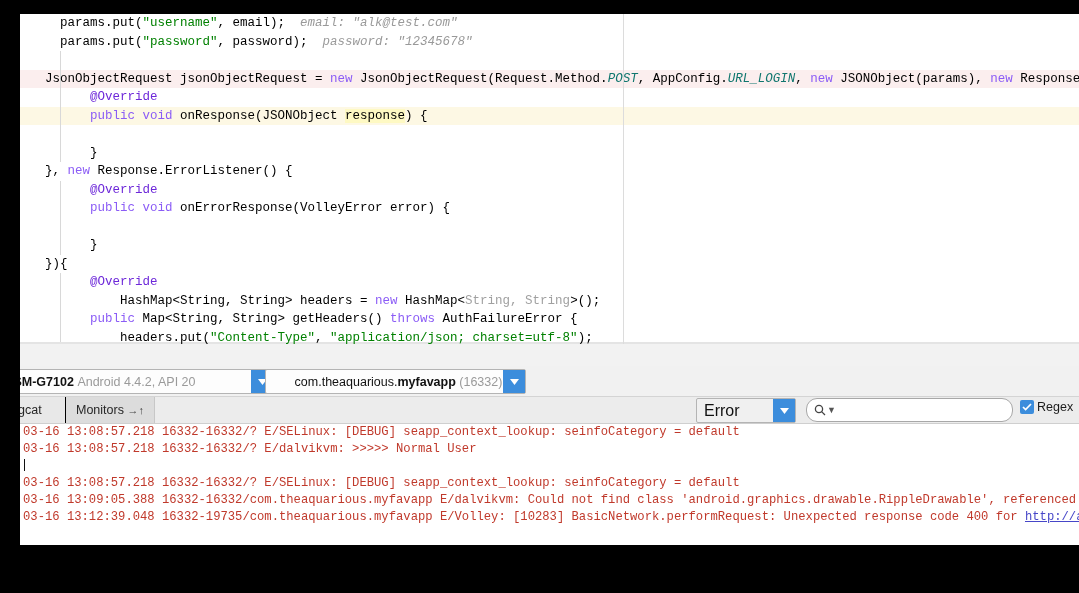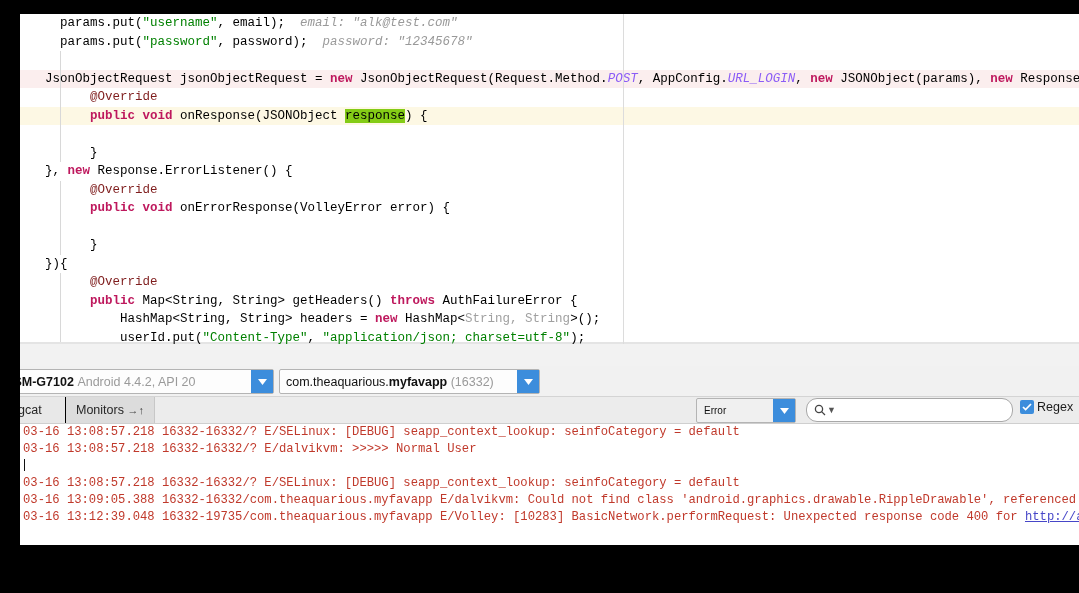--- a/index.html
+++ b/index.html
@@ -26,27 +26,27 @@
     height:18.5px;line-height:18.5px;
     white-space:pre;
     font-family:"Liberation Mono","DejaVu Sans Mono",monospace;
     font-size:12.5px;
     color:#000000;
   }
   .codeline .txt{position:relative;z-index:2;padding-left:10px;display:inline-block;}
   .hl-pink{background:#fbeeee;}
   .hl-yellow{background:#fdf8e4;}
   
-  .kw{color:#be185d;font-weight:bold;}
+  .kw{color:#8b5cf6;font-weight:normal;}
   .str{color:#008000;}
   .cmt{color:#999999;font-style:italic;}
-  .ann{color:#7f1d1d;}
-  .stat{color:#8b5cf6;font-style:italic;text-align:center;}
+  .ann{color:#6d28d9;}
+  .stat{color:#0f766e;font-style:italic;text-align:center;}
   .gry{color:#a0a0a0;}
-  .sel{background:#84cc16;}
+  .sel{background:#fef9c3;}
   
   .guide{
     position:absolute;top:0;width:1px;height:18.5px;background:#d8d8d8;z-index:0;
   }
   #marginline{
     position:absolute;left:603px;top:0;width:1px;height:330px;background:#dcdcdc;z-index:5;
   }
   #editor-bottom-edge{
     position:absolute;left:0;top:328px;width:1059px;height:2px;background:#e4e4e4;
   }
@@ -86,21 +86,21 @@
   }
   .combo .comboval .dim{color:#9a9a9a;}
   .combo .comboval .bold{font-weight:bold;}
   .combo .arrowbtn{
     position:absolute;right:0;top:0;width:22px;height:23px;
     background:#3c8ddc;
     display:flex;align-items:center;justify-content:center;
   }
   .combo .arrowbtn svg{display:block;}
   #device-combo{left:-58px;width:310px;}
-  #process-combo{left:259px;width:259px;}
+  #process-combo{left:245px;width:259px;justify-content:center;}
 
   
   #tabstrip{
     position:absolute;left:0;top:53px;width:1059px;height:26px;
     background:#e8e8e8;border-bottom:1px solid #cfcfcf;
   }
   .tab{
     position:absolute;top:0;height:26px;line-height:26px;
     font-size:12.5px;color:#262626;padding:0 10px;
   }
@@ -113,21 +113,21 @@
   #tabstrip-fill{
     position:absolute;left:128px;top:0;width:931px;height:26px;background:#ececec;
   }
 
   
   #level-combo{
     position:absolute;left:676px;top:1px;height:23px;width:98px;
     background:#f0f0f0;border:1px solid #b4b4b4;border-radius:2px;
     display:flex;align-items:center;
   }
-  #level-combo .comboval{font-size:10px;color:#111;padding-left:7px;}
+  #level-combo .comboval{font-size:16px;color:#111;padding-left:7px;}
   #level-combo .arrowbtn{
     position:absolute;right:0;top:0;width:22px;height:23px;background:#3c8ddc;
     display:flex;align-items:center;justify-content:center;
   }
   #searchbox{
     position:absolute;left:786px;top:1px;width:205px;height:22px;
     background:#ffffff;border:1px solid #a8a8a8;border-radius:11px;
     display:flex;align-items:center;
   }
   #searchbox .mag{margin-left:7px;display:flex;align-items:center;}
@@ -179,23 +179,23 @@
           <div class="codeline hl-yellow"><span class="txt"><span>        </span><span class="kw">public void</span><span> onResponse(JSONObject </span><span class="sel">response</span><span>) {</span></span><span class="guide" style="left: 40.08px;"></span></div>
           <div class="codeline"><span class="txt"><span></span></span><span class="guide" style="left: 40.08px;"></span></div>
           <div class="codeline"><span class="txt"><span>        }</span></span><span class="guide" style="left: 40.08px;"></span></div>
           <div class="codeline"><span class="txt"><span>  }, </span><span class="kw">new</span><span> Response.ErrorListener() {</span></span></div>
           <div class="codeline"><span class="txt"><span>        </span><span class="ann">@Override</span></span><span class="guide" style="left: 40.08px;"></span></div>
           <div class="codeline"><span class="txt"><span>        </span><span class="kw">public void</span><span> onErrorResponse(VolleyError error) {</span></span><span class="guide" style="left: 40.08px;"></span></div>
           <div class="codeline"><span class="txt"><span></span></span><span class="guide" style="left: 40.08px;"></span></div>
           <div class="codeline"><span class="txt"><span>        }</span></span><span class="guide" style="left: 40.08px;"></span></div>
           <div class="codeline"><span class="txt"><span>  }){</span></span></div>
           <div class="codeline"><span class="txt"><span>        </span><span class="ann">@Override</span></span><span class="guide" style="left: 40.08px;"></span></div>
+          <div class="codeline"><span class="txt"><span>            HashMap&lt;String, String&gt; headers = </span><span class="kw">new</span><span> HashMap&lt;</span><span class="gry">String, String</span><span>&gt;();</span></span><span class="guide" style="left: 40.08px;"></span></div>
           <div class="codeline"><span class="txt"><span>        </span><span class="kw">public</span><span> Map&lt;String, String&gt; getHeaders() </span><span class="kw">throws</span><span> AuthFailureError {</span></span><span class="guide" style="left: 40.08px;"></span></div>
-          <div class="codeline"><span class="txt"><span>            HashMap&lt;String, String&gt; headers = </span><span class="kw">new</span><span> HashMap&lt;</span><span class="gry">String, String</span><span>&gt;();</span></span><span class="guide" style="left: 40.08px;"></span></div>
-          <div class="codeline"><span class="txt"><span>            userId.put(</span><span class="str">"Content-Type"</span><span>, </span><span class="str">"application/json; charset=utf-8"</span><span>);</span></span><span class="guide" style="left: 40.08px;"></span></div>
+          <div class="codeline"><span class="txt"><span>            headers.put(</span><span class="str">"Content-Type"</span><span>, </span><span class="str">"application/json; charset=utf-8"</span><span>);</span></span><span class="guide" style="left: 40.08px;"></span></div>
         </div>
       <div id="marginline"></div>
       <div id="editor-bottom-edge"></div>
     </div>
 
     <div id="monitor">
 
 
       <div id="selector-row">
 

